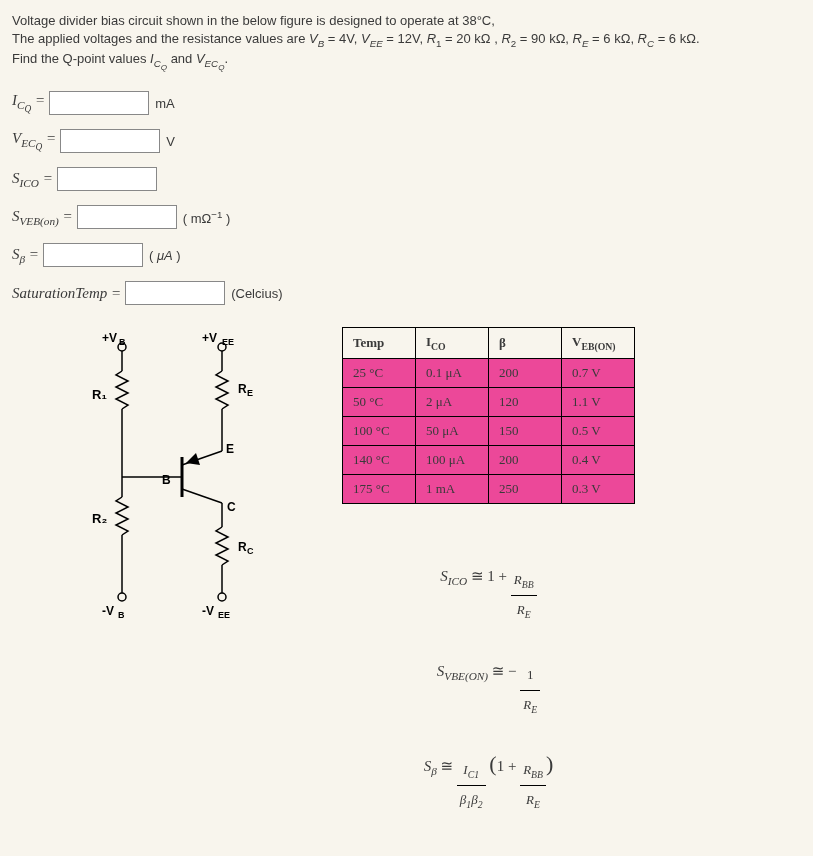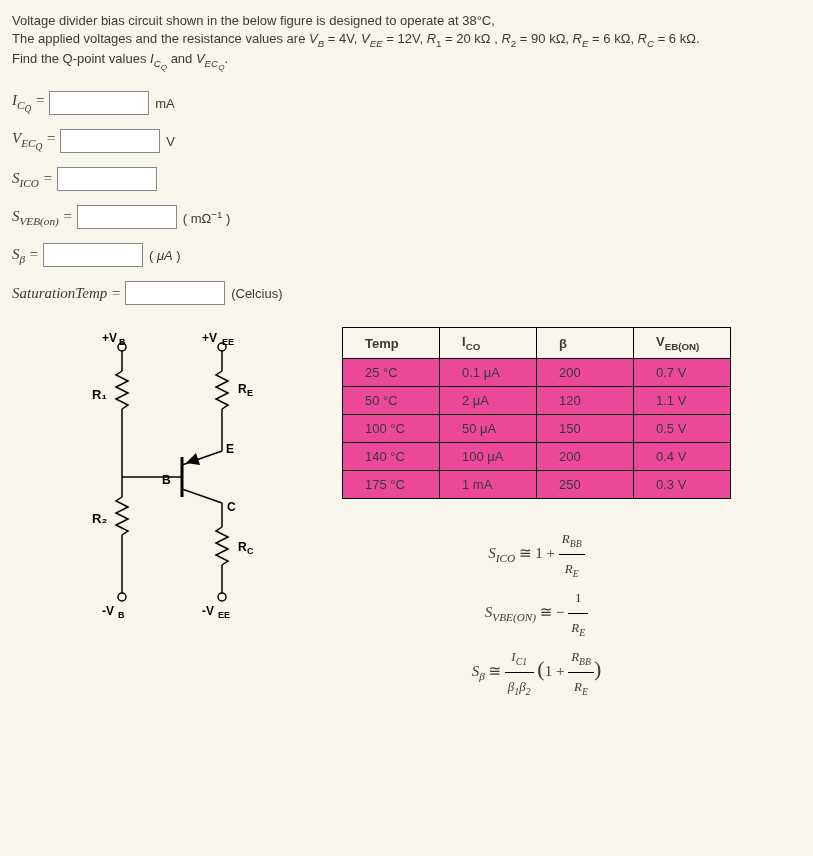--- a/index.html
+++ b/index.html
@@ -26,29 +26,30 @@
     padding: 1px 3px;
   }
   .ans-unit { margin-left: 2px; }
   .diagram-and-table { display: flex; margin-top: 22px; gap: 50px; align-items:flex-start; padding-left: 50px;}
   table {
     border-collapse: collapse;
     font-size: 13px;
   }
   th, td {
     border: 1px solid #000;
-    padding: 6px 22px;
+    padding: 6px 10px;
     text-align: left;
     min-width: 52px;
+    font-family: Liberation Serif, serif;
   }
   th { font-weight: bold; background:#f8f5ed; }
   td { background: #ec4899;}
   .formulas { margin-top: 26px; text-align: center; font-family: 'Times New Roman', serif; font-size: 15px; line-height: 2.2;}
   .frac { display:inline-block; vertical-align: middle; text-align:center; font-size: 13px;}
-  .frac .top { display:block; border-bottom:1px solid #000; padding:0 3px;}
+  .frac .top { display:block; border-bottom:1px solid #000; padding:0 3px;margin-top:36px;}
   .frac .bot { display:block; padding:0 3px;}
 </style>
 </head>
 <body>
 
 <div class="problem-text">
   <div>Voltage divider bias circuit shown in the below figure is designed to operate at 38°C,</div>
   <div>
     <span>The applied voltages and the resistance values are </span>
     <span class="ital">V<span class="sub">B</span></span> = 4V, 

